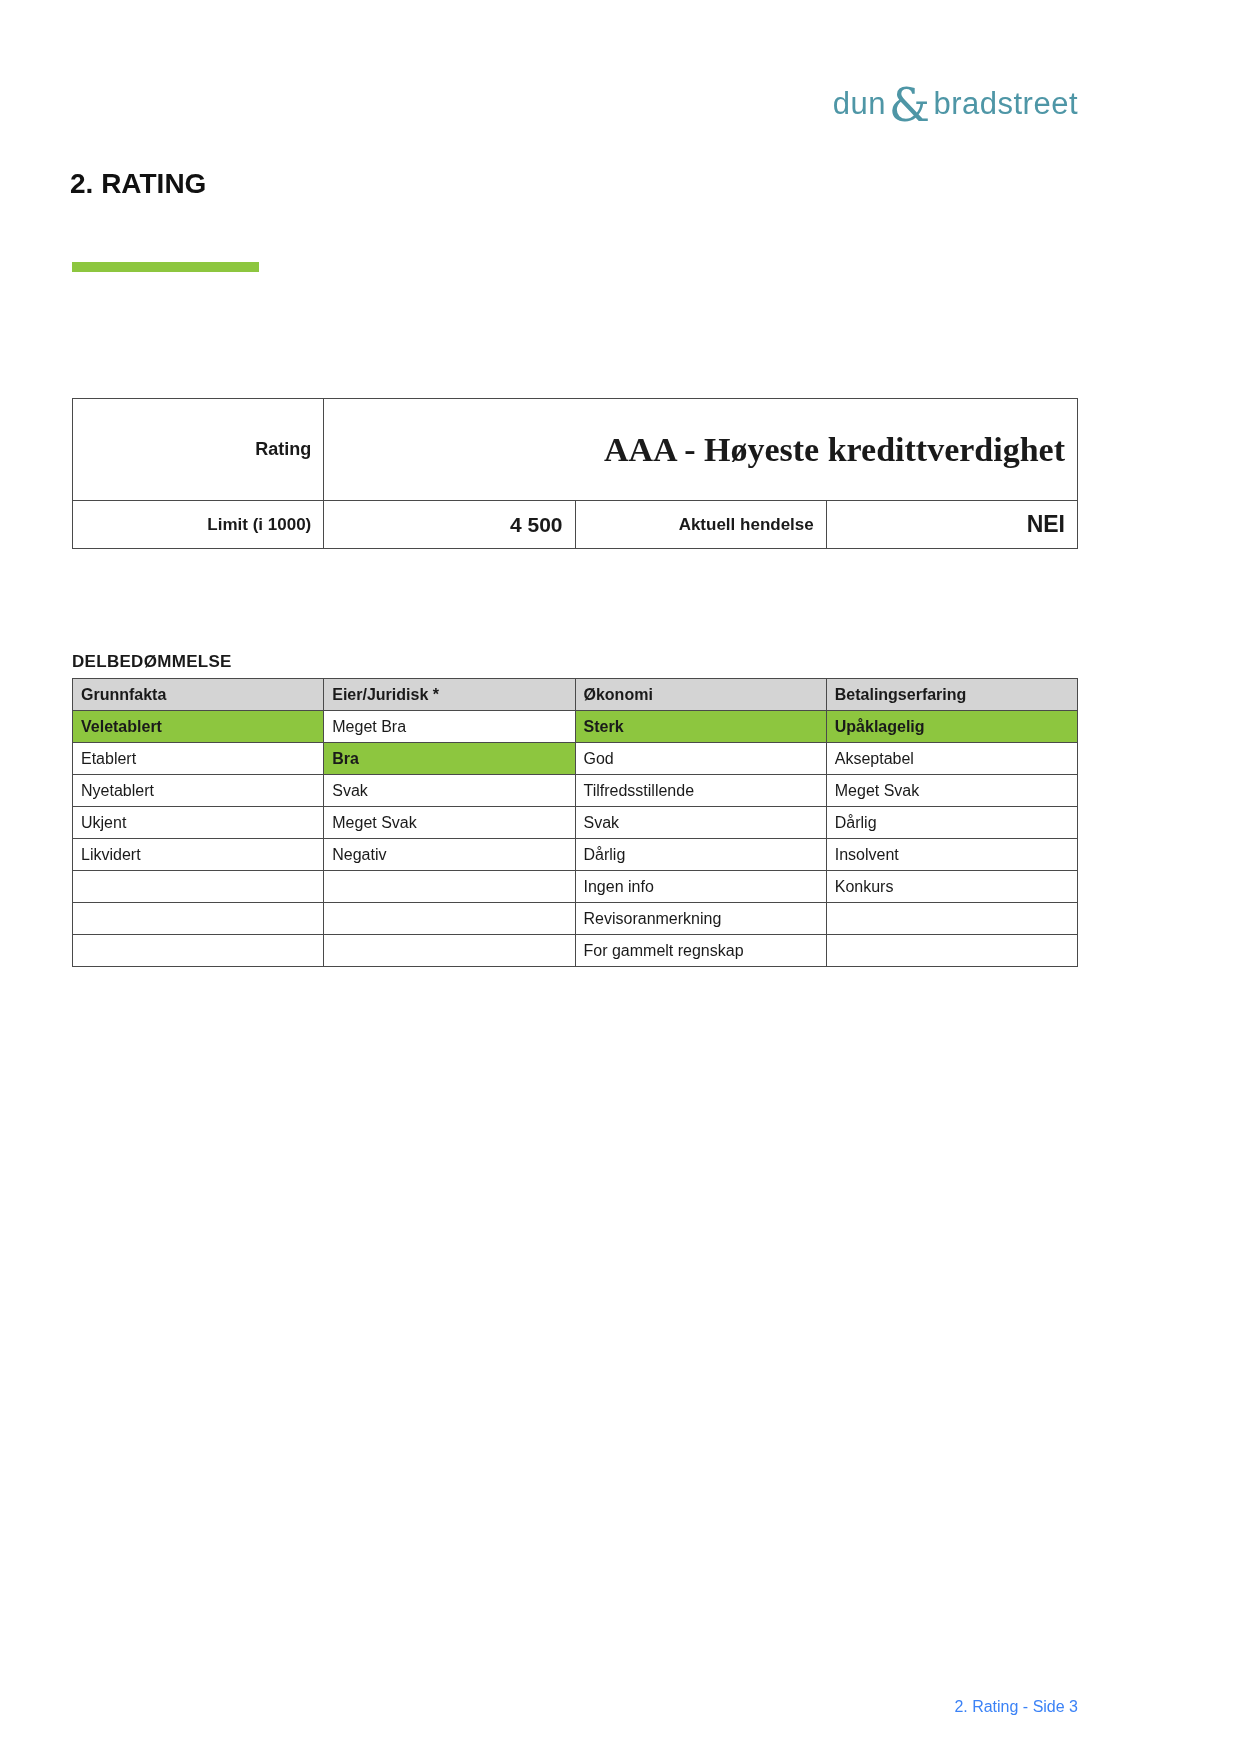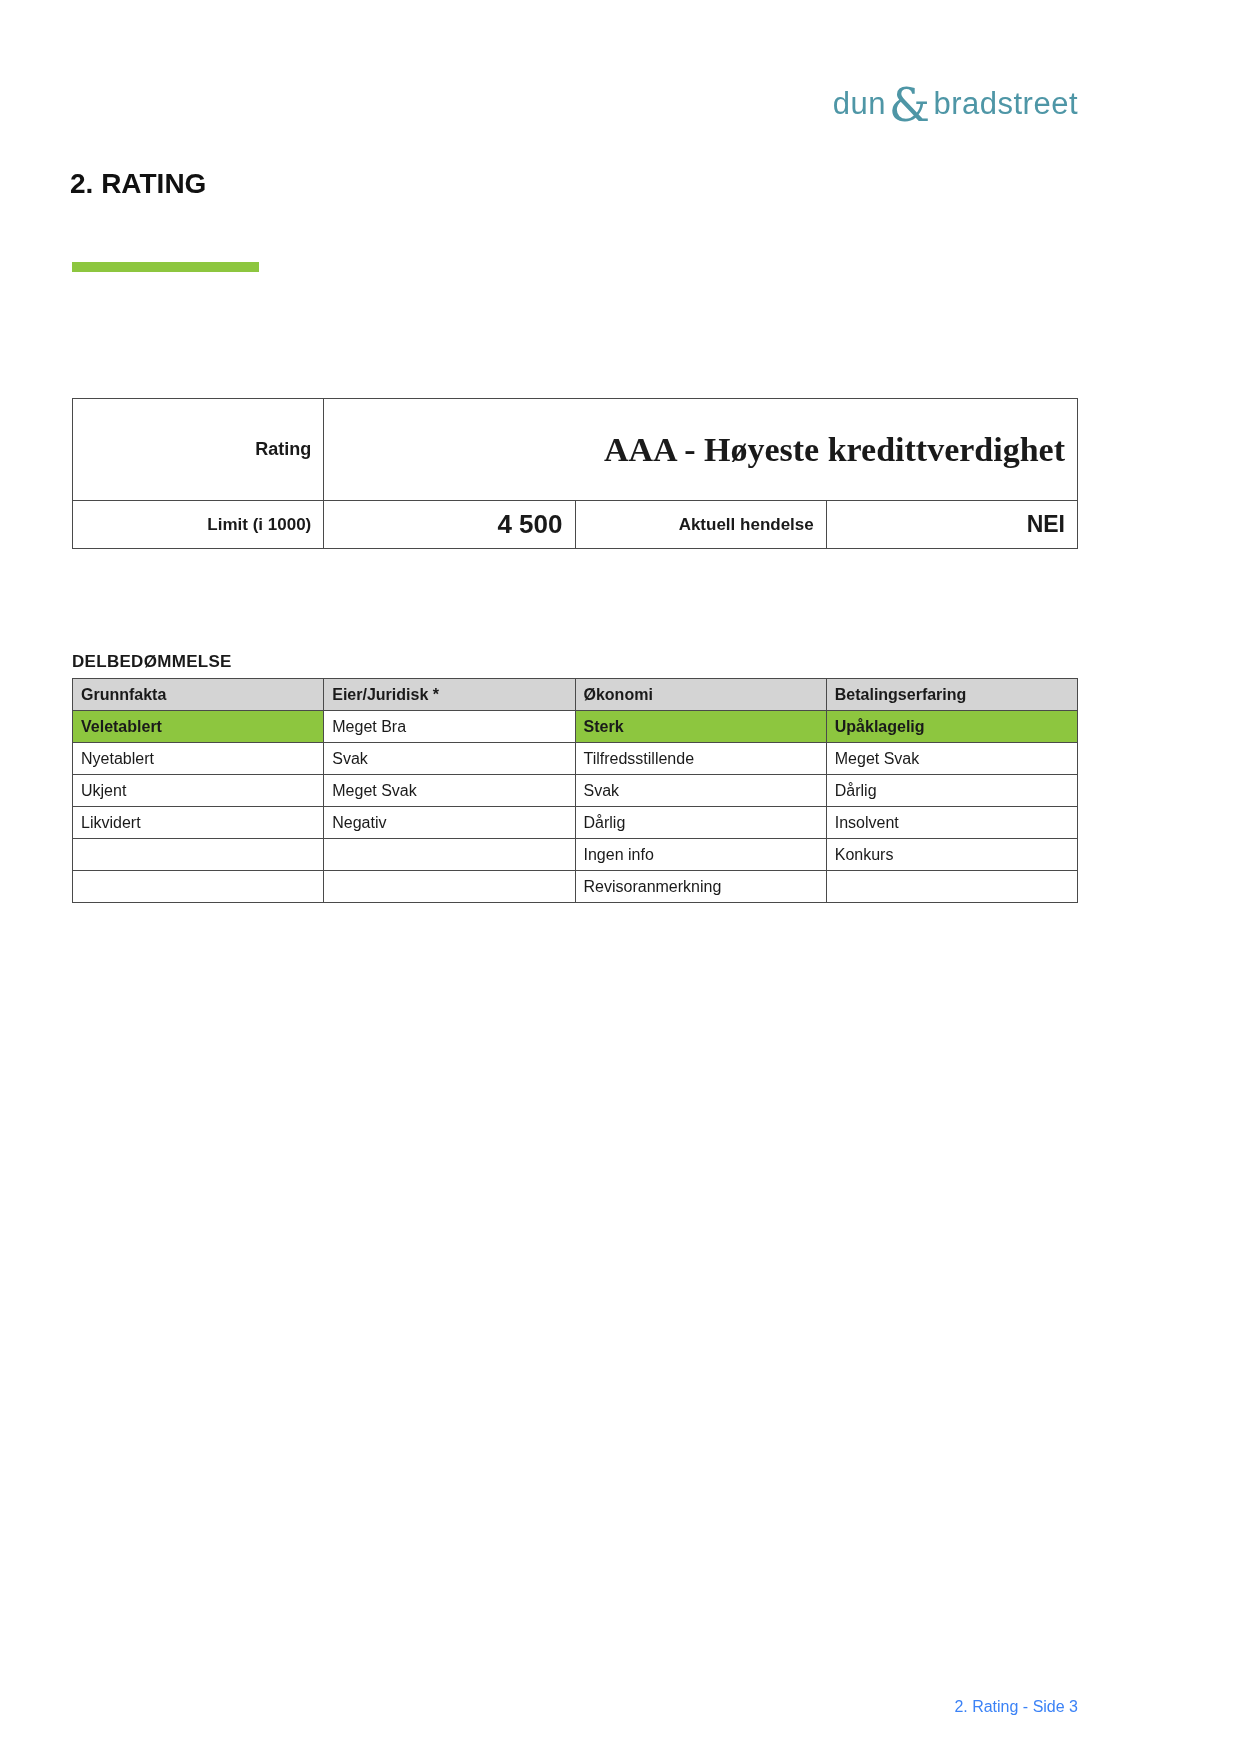--- a/index.html
+++ b/index.html
@@ -79,21 +79,21 @@
     background: var(--green, #8DC63F);
     font-weight: bold;
     font-size: 34px;
     font-family: Liberation Serif, serif;
   }
   td.limit-label, td.event-label {
     font-weight: bold;
     font-size: 17px;
     height: 48px;
   }
-  td.limit-value { font-weight: bold; font-size: 26px; }
+  td.limit-value { font-weight: bold; font-size: 21px; }
   td.event-value { font-weight: bold; font-size: 23px; }
   
   .delbed-title {
     position: absolute;
     top: 652px;
     left: 72px;
     font-size: 17px;
     font-weight: bold;
     letter-spacing: 0.3px;
   }
@@ -179,20 +179,26 @@
           <th>Økonomi</th>
           <th>Betalingserfaring</th>
         </tr>
         <tr>
           <td class="hl">Veletablert</td>
           <td>Meget Bra</td>
           <td class="hl">Sterk</td>
           <td class="hl">Upåklagelig</td>
         </tr>
         <tr>
+          <td>Etablert</td>
+          <td class="hl">Bra</td>
+          <td>God</td>
+          <td>Akseptabel</td>
+        </tr>
+        <tr>
           <td>Nyetablert</td>
           <td>Svak</td>
           <td>Tilfredsstillende</td>
           <td>Meget Svak</td>
         </tr>
         <tr>
           <td>Ukjent</td>
           <td>Meget Svak</td>
           <td>Svak</td>
           <td>Dårlig</td>
@@ -208,18 +214,24 @@
           <td>&nbsp;</td>
           <td>Ingen info</td>
           <td>Konkurs</td>
         </tr>
         <tr>
           <td>&nbsp;</td>
           <td>&nbsp;</td>
           <td>Revisoranmerkning</td>
           <td>&nbsp;</td>
         </tr>
+        <tr>
+          <td>&nbsp;</td>
+          <td>&nbsp;</td>
+          <td>For gammelt regnskap</td>
+          <td>&nbsp;</td>
+        </tr>
       </tbody>
   </table>
 
   <div class="footer">2. Rating - Side 3</div>
 
 </div>
 
 </body></html>

